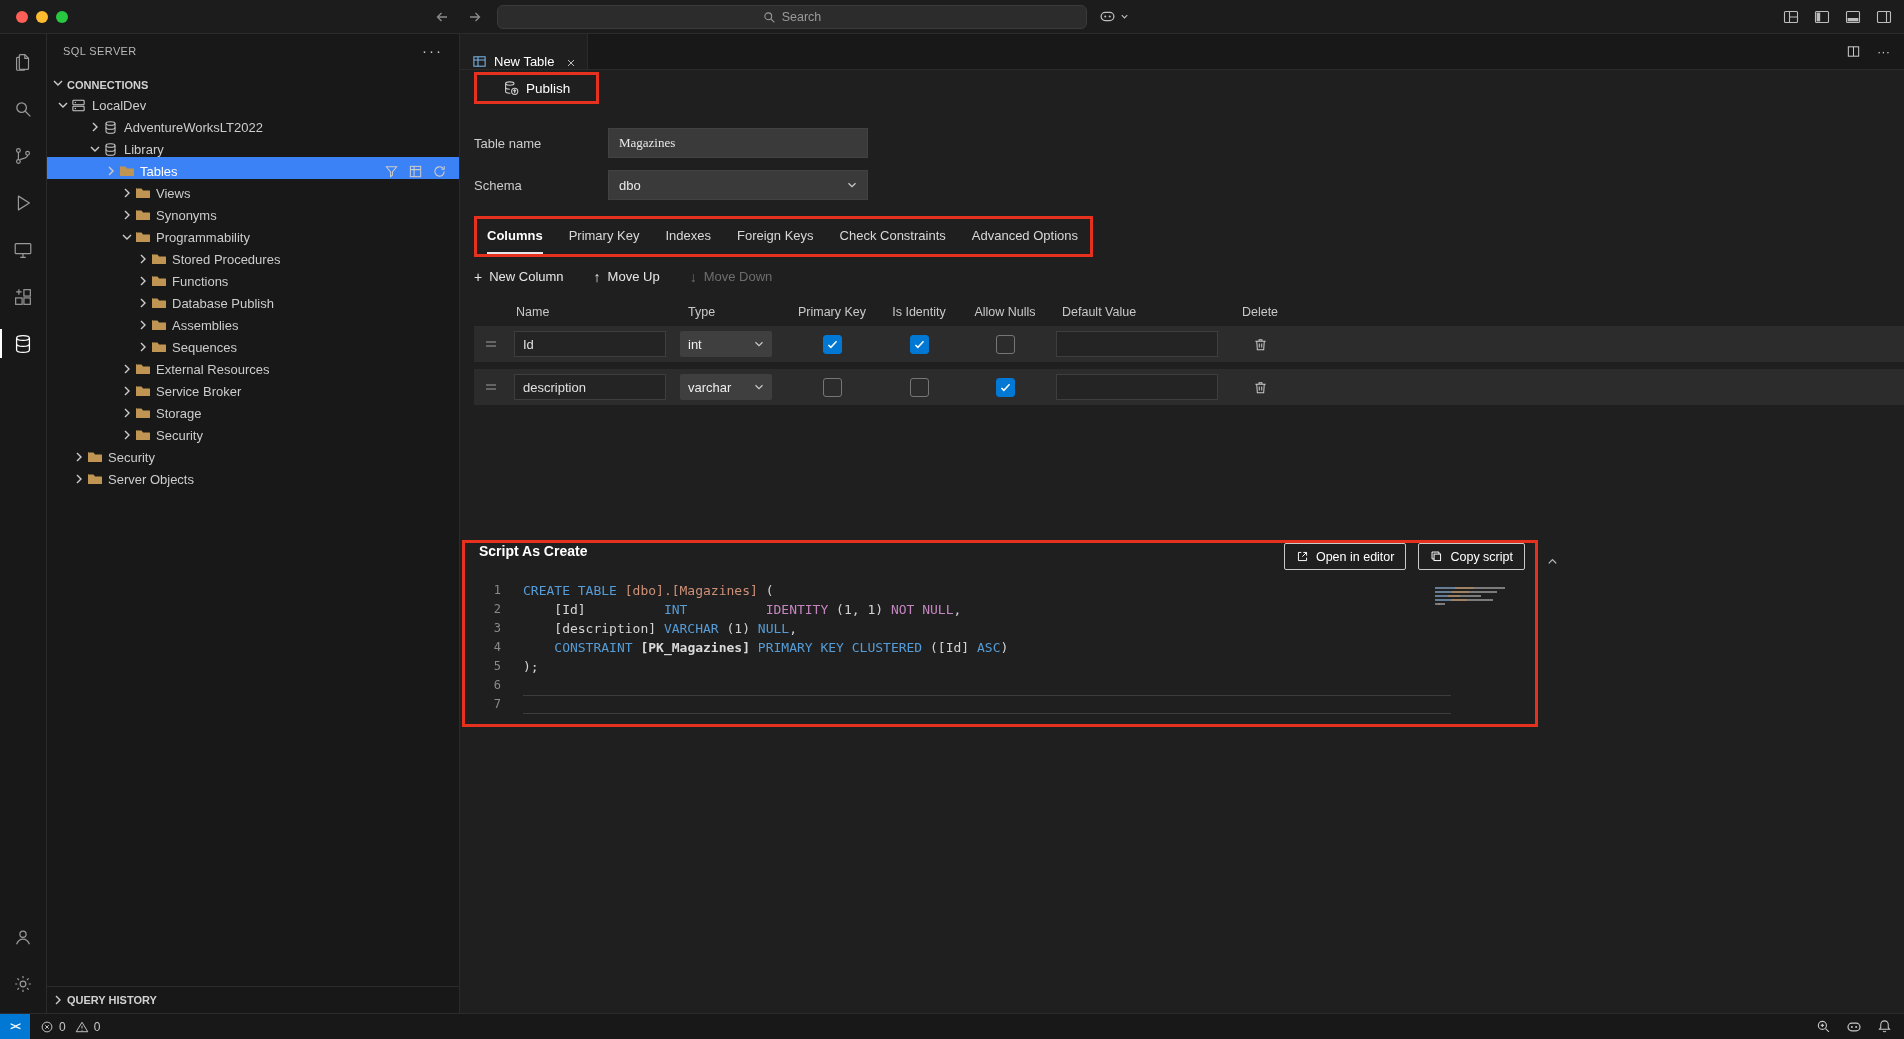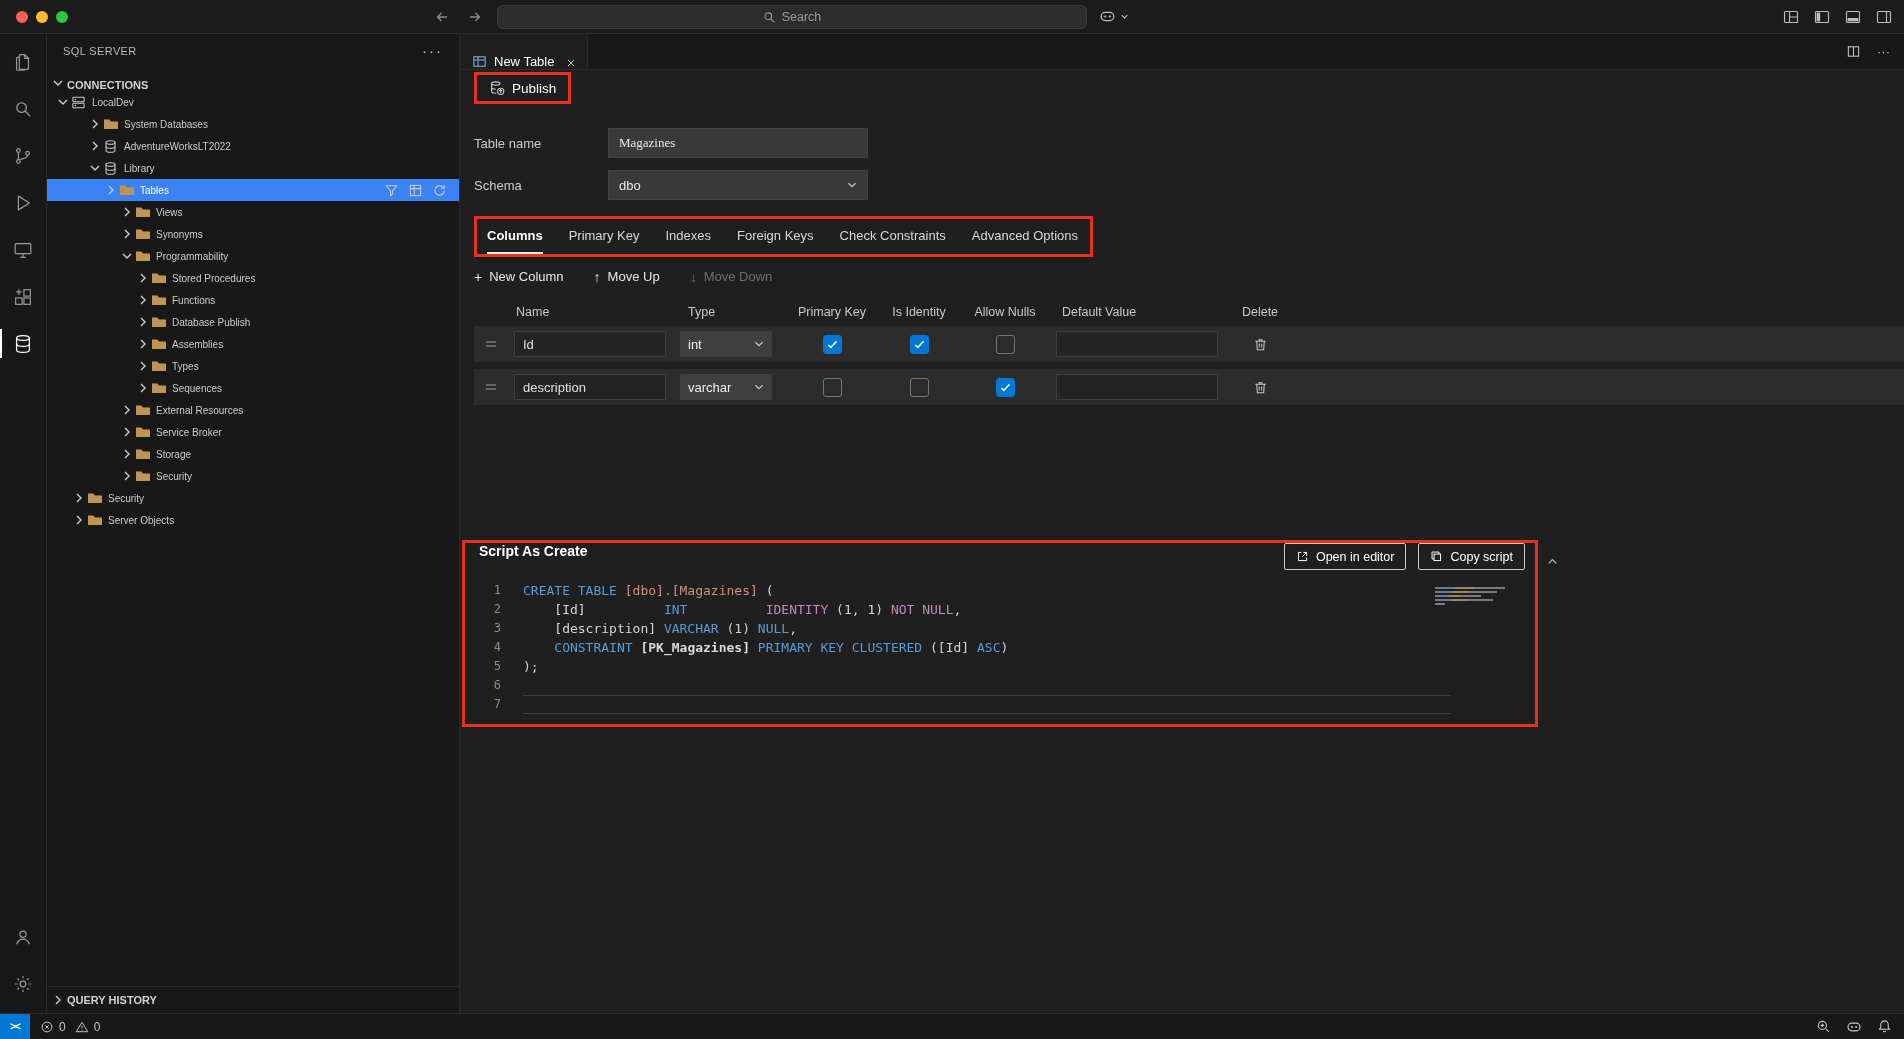--- a/index.html
+++ b/index.html
@@ -31,38 +31,38 @@
   .ab svg{stroke:currentColor}
   .ab.active{color:#fff}
   .ab.active::before{content:"";position:absolute;left:0;top:9px;bottom:9px;width:2px;background:#fff}
   .ab.push{margin-top:auto}
 
   
   .sidebar{width:413px;background:var(--bg-shell);border-right:1px solid var(--border);position:relative;overflow:hidden}
   .sb-title{height:34px;display:flex;align-items:center;padding:0 16px;font-size:11px;color:#b8b8b8;letter-spacing:.4px}
   .sb-more{margin-left:auto;color:#c8c8c8;font-size:15px;letter-spacing:2px;line-height:10px}
   .sec-head{height:23px;display:flex;align-items:flex-end;font-size:11px;font-weight:700;color:#d2d2d2;padding-left:3px;gap:1px}
-  .tree-row{display:flex;align-items:center;height:22px;font-size:10px;color:#cccccc;white-space:nowrap}
+  .tree-row{display:flex;align-items:flex-end;height:22px;font-size:13px;color:#cccccc;white-space:nowrap}
   .tree-row.selected{background:#3b82f6;color:#fff}
   .twisty{width:16px;height:16px;flex:none;display:flex;align-items:center;justify-content:center}
   .ticon{width:20px;height:16px;flex:none;display:flex;align-items:center}
   .tlabel{margin-left:1px}
   .tactions{margin-left:auto;display:flex;gap:9px;padding-right:12px;align-items:center}
   .qh{position:absolute;left:0;right:0;bottom:0;height:27px;border-top:1px solid var(--border);display:flex;align-items:center;font-size:11px;font-weight:700;color:#d2d2d2;padding-left:3px;gap:1px;background:var(--bg-shell)}
 
   
   .editor{flex:1;background:var(--bg-editor);position:relative;min-width:0}
   .tabbar{height:36px;background:var(--bg-shell);border-bottom:1px solid var(--border);display:flex;align-items:stretch}
   .tab{display:flex;align-items:flex-end;gap:7px;background:var(--bg-editor);padding:0 10px 0 12px;border-right:1px solid var(--border);color:#fff;font-size:13px}
   .tab-close{display:flex;align-items:center;margin-left:4px;color:#c3c3c3}
   .tab-actions{margin-left:auto;display:flex;align-items:center;gap:16px;padding-right:14px;color:#c8c8c8}
 
   .designer{position:absolute;left:0;right:0;top:36px;bottom:0;padding:2px 0 0 14px;overflow:hidden}
   .redbox{border:3px solid var(--red);width:fit-content}
-  .publish-btn{display:flex;align-items:center;gap:7px;padding:5px 12px;color:#fff;font-size:13.5px;cursor:pointer}
+  .publish-btn{display:flex;align-items:center;gap:7px;padding:5px 26px;color:#fff;font-size:13.5px;cursor:pointer}
 
   .frow{display:flex;align-items:center;margin-top:12px}
   .frow.first{margin-top:24px}
   .flabel{width:134px;font-size:13px;color:#ccc}
   .fin{width:260px;height:30px;background:#3a3a3a;border:1px solid #424242;color:#e8e8e8;font-size:13px;padding:0 10px;font-family:Liberation Serif, serif;outline:none}
   .fselect{width:260px;height:30px;background:#3a3a3a;border:1px solid #424242;display:flex;align-items:center;justify-content:space-between;padding:0 8px 0 10px;font-size:13px;color:#e8e8e8}
 
   .dtabs-box{margin-top:16px}
   .dtabs{display:flex;gap:26px;padding:9px 12px 0 10px}
   .dtab{font-size:13px;color:#d8d8d8;padding-bottom:9px;border-bottom:2px solid transparent;cursor:pointer}
@@ -269,33 +269,20 @@
           </span>
           <span class="ticon">
             <svg width="15" height="15" viewBox="0 0 16 16" fill="none" stroke="#cccccc" stroke-width="1.1">
               <rect x="2" y="2.5" width="12" height="4.6" rx=".8"></rect>
               <rect x="2" y="8.9" width="12" height="4.6" rx=".8"></rect>
               <circle cx="4.6" cy="4.8" r=".8" fill="#89d185" stroke="none"></circle>
               <circle cx="4.6" cy="11.2" r=".8" fill="#cccccc" stroke="none"></circle>
             </svg>
           </span>
           <span class="tlabel">LocalDev</span>
-        </div>
-        <div class="tree-row" style="padding-left: 40px;">
-          <span class="twisty">
-            <svg width="16" height="16" viewBox="0 0 16 16" fill="none" stroke="#cccccc" stroke-width="1.4">
-              <path d="M6 4l4 4-4 4"></path>
-            </svg>
-          </span>
-          <span class="ticon">
-            <svg width="16" height="16" viewBox="0 0 16 16">
-              <path d="M1.5 3.5h5l1.5 2h6.5a.5.5 0 0 1 .5.5v6.5a.5.5 0 0 1-.5.5h-13a.5.5 0 0 1-.5-.5v-9a.5.5 0 0 1 .5-.5z" fill="#c09553"></path>
-            </svg>
-          </span>
-          <span class="tlabel">System Databases</span>
         </div>
         <div class="tree-row" style="padding-left: 40px;">
           <span class="twisty">
             <svg width="16" height="16" viewBox="0 0 16 16" fill="none" stroke="#cccccc" stroke-width="1.4">
               <path d="M6 4l4 4-4 4"></path>
             </svg>
           </span>
           <span class="ticon">
             <svg width="15" height="15" viewBox="0 0 16 16" fill="none" stroke="#cccccc" stroke-width="1.1">
               <ellipse cx="8" cy="3.8" rx="4.8" ry="1.9"></ellipse>
@@ -447,33 +434,20 @@
           <span class="twisty">
             <svg width="16" height="16" viewBox="0 0 16 16" fill="none" stroke="#cccccc" stroke-width="1.4">
               <path d="M6 4l4 4-4 4"></path>
             </svg>
           </span>
           <span class="ticon">
             <svg width="16" height="16" viewBox="0 0 16 16">
               <path d="M1.5 3.5h5l1.5 2h6.5a.5.5 0 0 1 .5.5v6.5a.5.5 0 0 1-.5.5h-13a.5.5 0 0 1-.5-.5v-9a.5.5 0 0 1 .5-.5z" fill="#c09553"></path>
             </svg>
           </span>
-          <span class="tlabel">Types</span>
-        </div>
-        <div class="tree-row" style="padding-left: 88px;">
-          <span class="twisty">
-            <svg width="16" height="16" viewBox="0 0 16 16" fill="none" stroke="#cccccc" stroke-width="1.4">
-              <path d="M6 4l4 4-4 4"></path>
-            </svg>
-          </span>
-          <span class="ticon">
-            <svg width="16" height="16" viewBox="0 0 16 16">
-              <path d="M1.5 3.5h5l1.5 2h6.5a.5.5 0 0 1 .5.5v6.5a.5.5 0 0 1-.5.5h-13a.5.5 0 0 1-.5-.5v-9a.5.5 0 0 1 .5-.5z" fill="#c09553"></path>
-            </svg>
-          </span>
           <span class="tlabel">Sequences</span>
         </div>
         <div class="tree-row" style="padding-left: 72px;">
           <span class="twisty">
             <svg width="16" height="16" viewBox="0 0 16 16" fill="none" stroke="#cccccc" stroke-width="1.4">
               <path d="M6 4l4 4-4 4"></path>
             </svg>
           </span>
           <span class="ticon">
             <svg width="16" height="16" viewBox="0 0 16 16">

